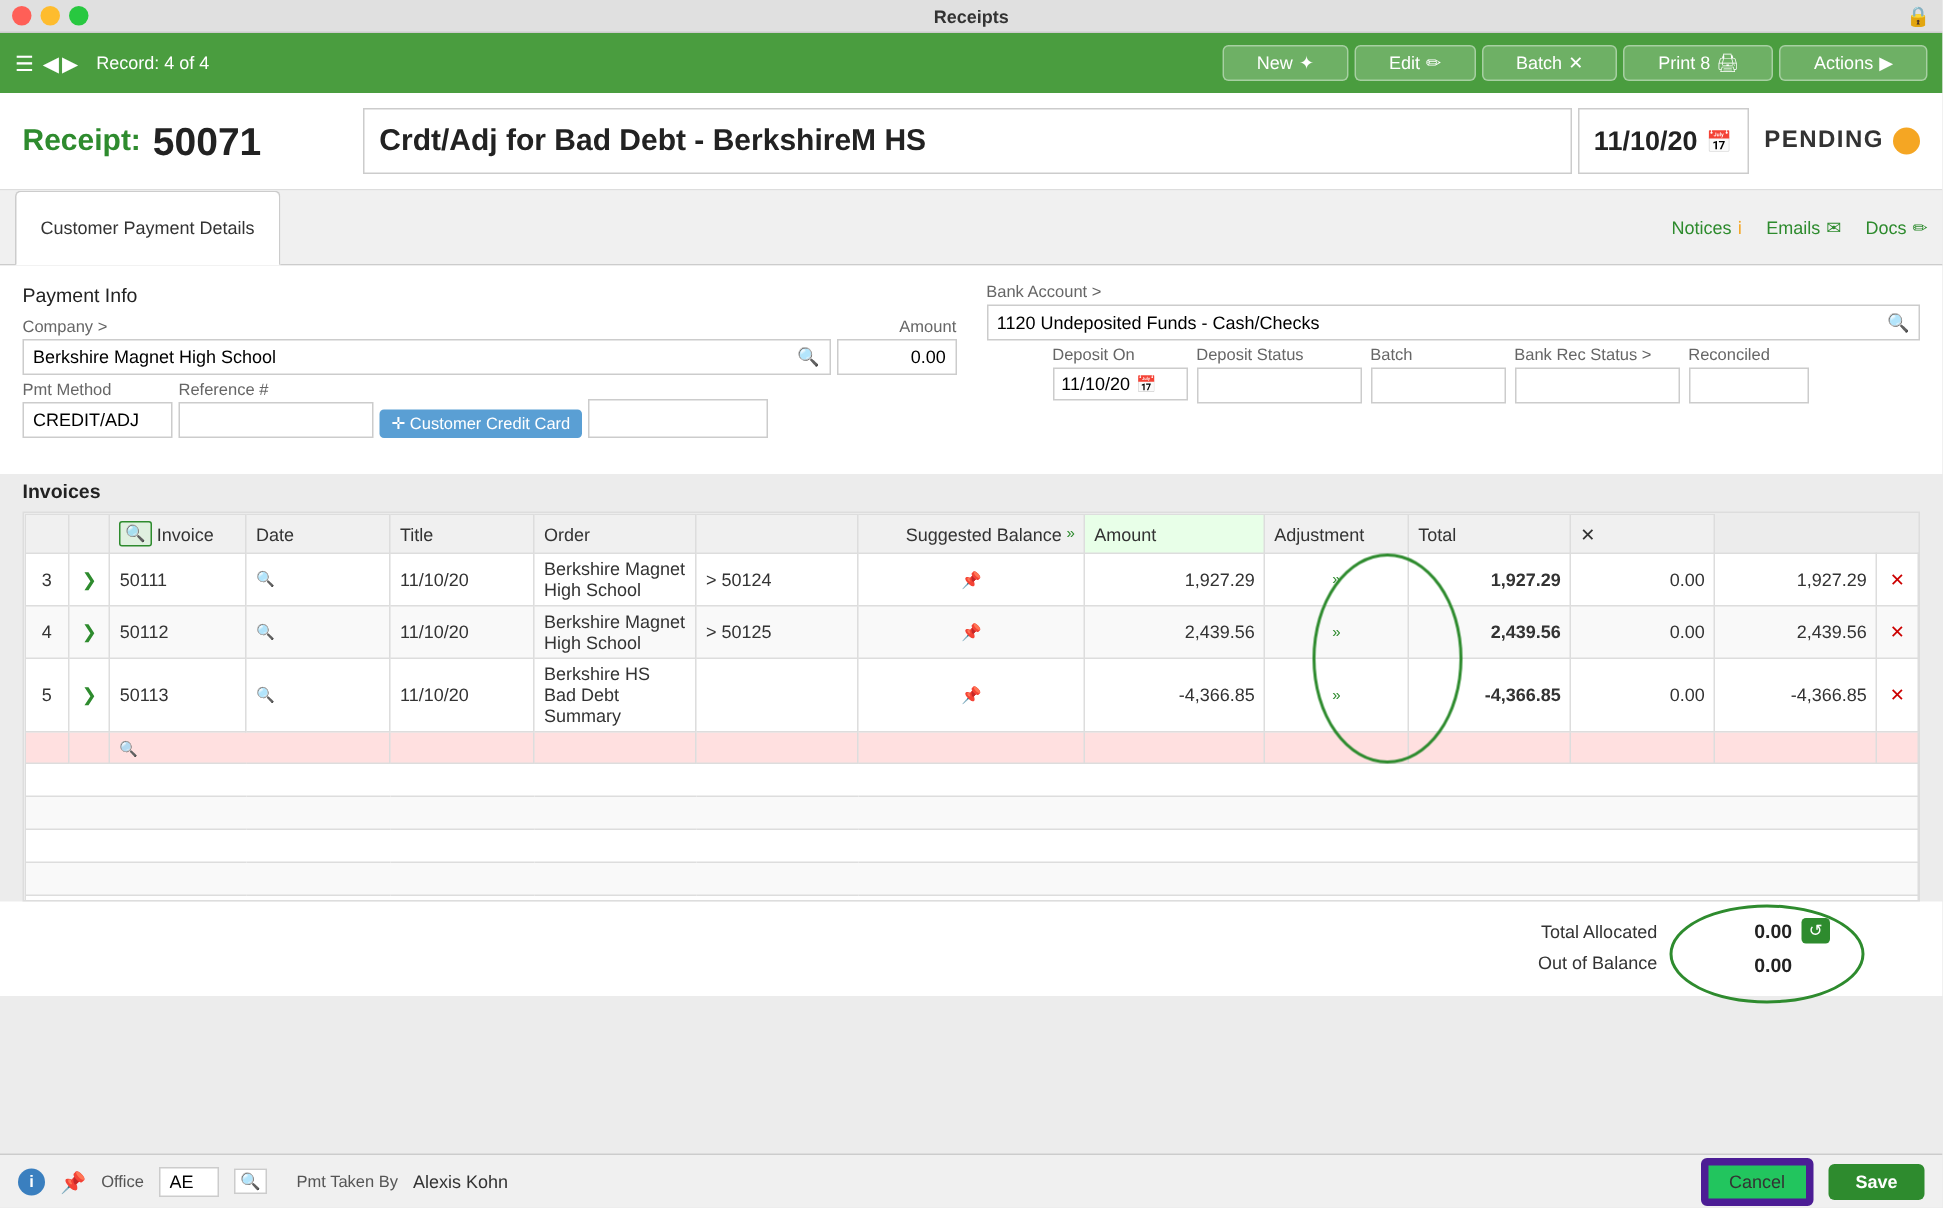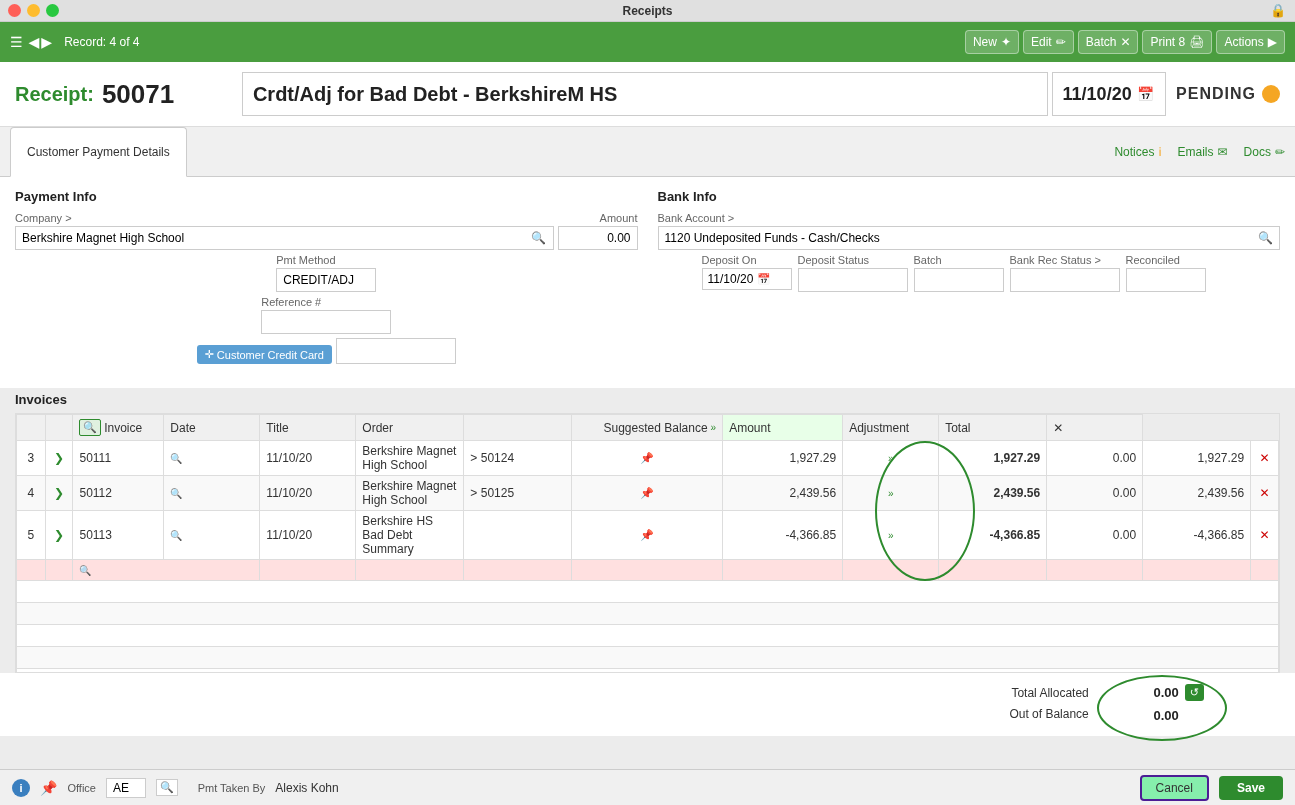--- a/index.html
+++ b/index.html
@@ -48,21 +48,21 @@
     }
     .toolbar-hamburger { font-size: 14px; cursor: pointer; }
     .toolbar-arrows { display: flex; gap: 2px; }
     .toolbar-arrow { font-size: 14px; cursor: pointer; color: white; }
     .record-info { font-size: 12px; color: white; margin-left: 6px; }
     .toolbar-right { display: flex; gap: 4px; align-items: center; }
     .toolbar-btn {
       background: rgba(255,255,255,0.2);
       border: 1px solid rgba(255,255,255,0.4);
       color: white;
-      padding: 4px 7px;
+      padding: 4px 22px;
       border-radius: 4px;
       cursor: pointer;
       font-size: 12px;
       display: flex;
       align-items: center;
       gap: 4px;
     }
 
     
     .receipt-header {
@@ -155,21 +155,21 @@
       gap: 4px;
     }
 
     
     .form-area {
       padding: 12px 15px;
       background: white;
     }
     .form-row { display: flex; gap: 20px; margin-bottom: 8px; }
     .form-section { flex: 1; }
-    .section-title { font-size: 13px; font-weight: bold; color: #222; margin-bottom: 8px; }
+    .section-title { font-size: 13px; font-weight: normal; color: #222; margin-bottom: 8px; }
     .field-label { font-size: 11px; color: #666; margin-bottom: 2px; }
     .field-input {
       border: 1px solid #ccc;
       padding: 4px 6px;
       font-size: 12px;
       background: white;
       width: 100%;
     }
     .company-row {
       display: flex;
@@ -262,21 +262,21 @@
     .col-del { width: 16px; text-align: center; color: #cc0000; cursor: pointer; }
 
     .neg-red { color: #cc0000; }
     .pos-black { color: #333; }
     .chevrons { color: #2e8b2e; font-size: 10px; }
 
     
     .totals-row {
       display: flex;
       justify-content: flex-end;
-      padding: 8px 31px;
+      padding: 8px 15px;
       gap: 0;
       align-items: center;
       background: white;
     }
     .totals-labels { text-align: right; margin-right: 10px; }
     .totals-label { font-size: 12px; color: #333; line-height: 1.8; }
     .total-value {
       font-size: 13px;
       font-weight: bold;
       color: #222;
@@ -317,22 +317,22 @@
     .footer-field-label { font-size: 11px; color: #555; }
     .footer-field-value {
       border: 1px solid #ccc;
       padding: 2px 6px;
       font-size: 12px;
       background: white;
       min-width: 40px;
     }
     .footer-spacer { flex: 1; }
     .footer-cancel-btn {
-      background: #86efac;
-      border: 2px solid #4c1d95;
+      background: #22c55e;
+      border: 5px solid #4c1d95;
       padding: 4px 14px;
       border-radius: 4px;
       cursor: pointer;
       font-size: 12px;
       color: #333;
     }
     .footer-save-btn {
       background: #2e8b2e;
       border: none;
       padding: 5px 18px;
@@ -452,21 +452,21 @@
             <div class="company-row">
               <input class="company-input" type="text" value="Berkshire Magnet High School" style="">
               <span class="search-icon-sm">🔍</span>
             </div>
           </div>
           <div style="width:80px;">
             <div class="field-label" style="text-align:right;">Amount</div>
             <input class="amount-field" type="text" value="0.00" style="">
           </div>
         </div>
-        <div style="display:flex; gap:4px; align-items:center; margin-bottom:4px;flex-direction:column;">
+        <div style="display:flex; gap:4px; align-items:flex-end; margin-bottom:4px;">
           <div>
             <div class="field-label">Pmt Method</div>
             <input class="field-input pmt-method" type="text" style="width: 100px;" value="CREDIT/ADJ">
           </div>
           <div>
             <div class="field-label">Reference #</div>
             <input class="field-input ref-num" type="text" style="width: 130px;" value="">
           </div>
           <div style="display:flex; align-items:flex-end; padding-bottom:0;">
             <div>
@@ -475,21 +475,20 @@
                 <span>✛</span>
                 <span>Customer Credit Card</span>
               </button>
             </div>
             <div class="credit-card-area" style="margin-left:4px; width:120px;"></div>
           </div>
         </div>
       </div>
 
       <div class="form-section">
-        <div class="section-title">Bank Info</div>
         <div style="margin-bottom:4px;">
           <div class="field-label">Bank Account &gt;</div>
           <div class="bank-account-row">
             <input class="company-input" type="text" style="flex: 1 1 0%;" value="1120 Undeposited Funds - Cash/Checks">
             <span class="search-icon-sm">🔍</span>
           </div>
         </div>
         <div class="deposit-row">
           <div>
             <div class="field-label">Deposit On</div>

